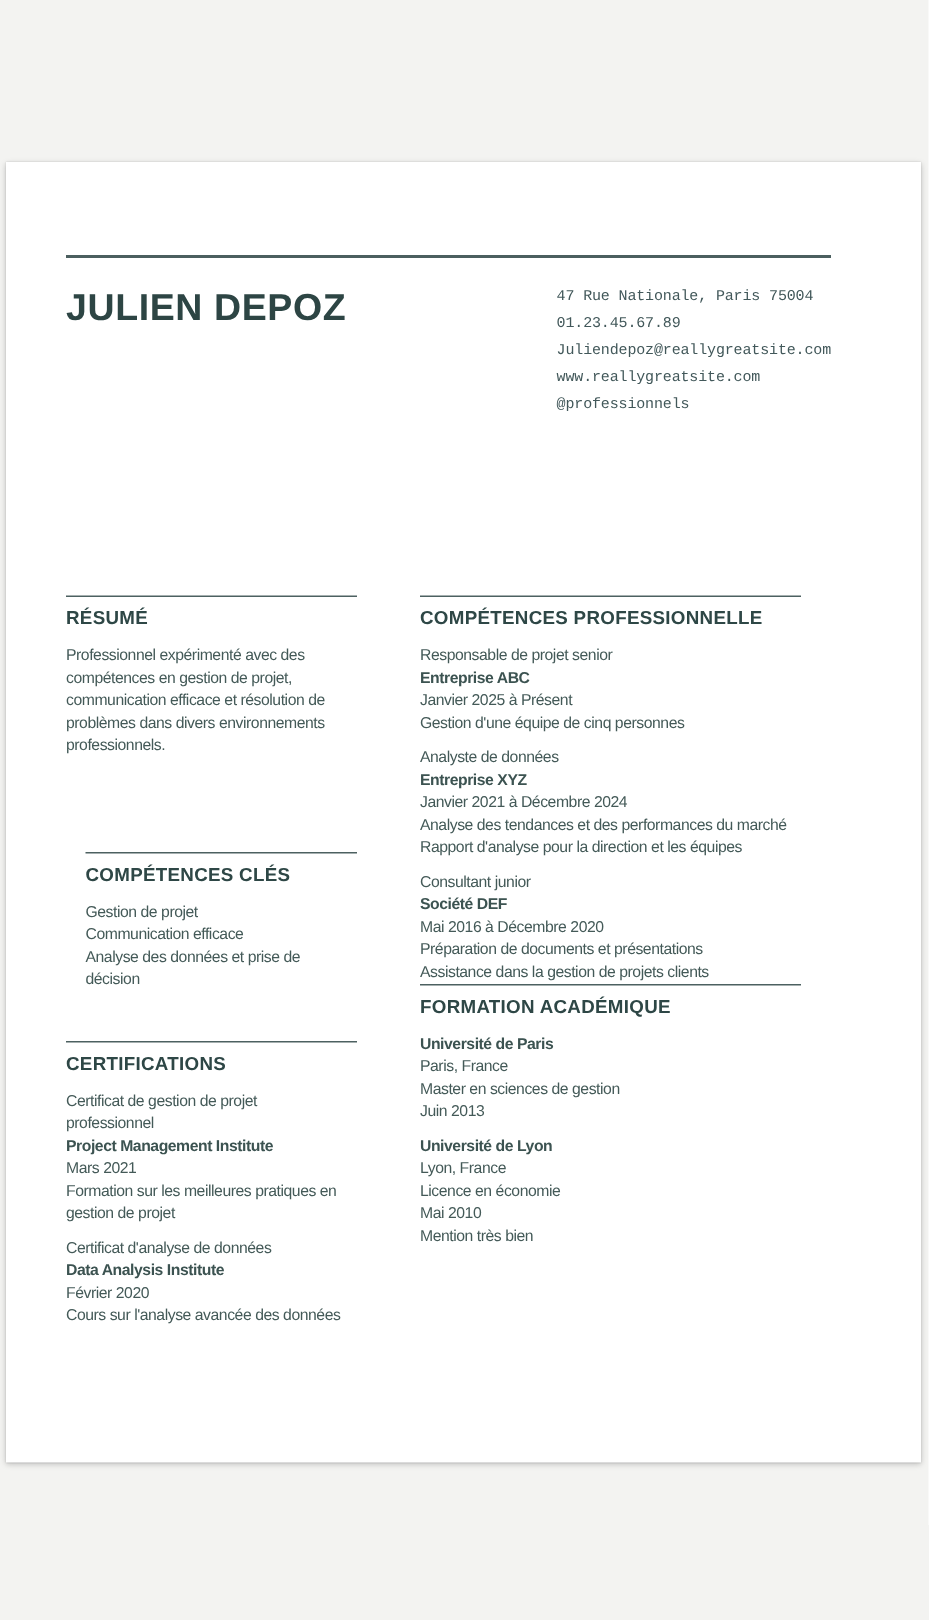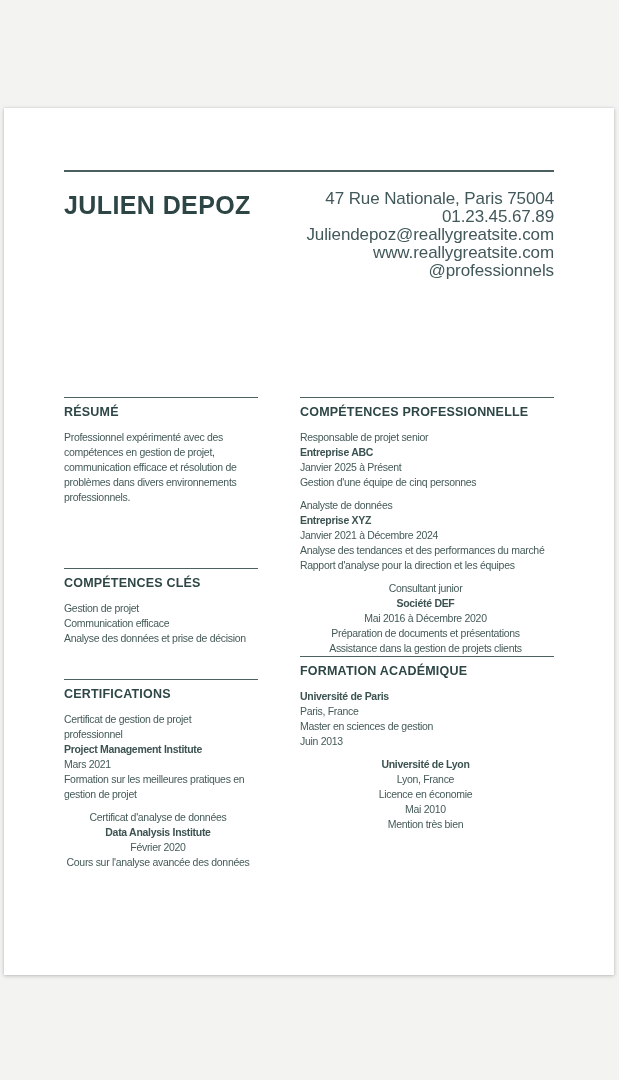--- a/index.html
+++ b/index.html
@@ -8,51 +8,51 @@
     background:#f3f3f1;
     font-family:"Liberation Sans","DejaVu Sans",sans-serif;
     overflow:hidden;
   }
   .canvas { width:619px; height:1080px; position:relative; }
   .page {
     position:absolute; left:4px; top:108px;
     width:610px; height:867px;
     background:#ffffff;
     box-shadow:0 1px 4px rgba(0,0,0,0.22), 0 0 1px rgba(0,0,0,0.15);
-    padding:62px 60px 0 60px;
+    padding:62px 60px 0 40px;
   }
   .top-rule { border-top:2px solid #4b5f5f; }
   .header { display:flex; justify-content:space-between; margin-top:18px; }
   .name {
     font-size:25px; font-weight:bold; color:#2d4544;
     letter-spacing:0.4px; line-height:30px; white-space:nowrap;
   }
   .contact {
-    text-align:right; font-size:17px; line-height:18px;
-    color:#42585б; color:#42585a; letter-spacing:-0.1px;
+    font-size:10px; line-height:18px;
+    color:#42585б; color:#42585a; letter-spacing:-0.1px;font-family:Liberation Mono, monospace;
   }
   .columns {
     display:grid; grid-template-columns:194px 254px; column-gap:42px;
     margin-top:117px;
   }
   .section-rule { border-top:1.5px solid #4d6161; margin-bottom:7px; }
   .sec-title {
     font-size:12.5px; font-weight:bold; color:#2e4746;
     letter-spacing:0.2px; line-height:15px; margin-bottom:10px;
   }
   .body-text {
     font-size:10.5px; line-height:15px; letter-spacing:-0.3px;
     color:#445a58;
   }
   .col-left .body-text { max-width:188px; }
   .col-right .body-text { max-width:251px; }
   .entry { margin-bottom:8px; }
-  .entry:last-child { margin-bottom:0;text-align:center; }
+  .entry:last-child { margin-bottom:0; }
   .bold { font-weight:bold; color:#3c5351; }
-  .sec-competences { margin-top:63px; }
+  .sec-competences { margin-top:63px;margin-left:13px; }
   .sec-certifications { margin-top:33px; }
   .sec-formation { }
 </style>
 </head>
 <body>
 
 <div class="canvas">
   <div class="page">
 
     <div class="top-rule"></div>

